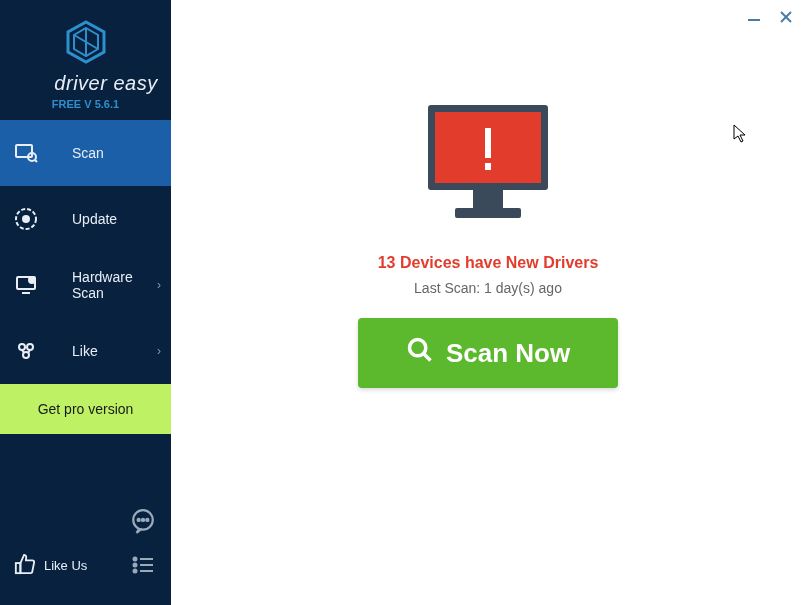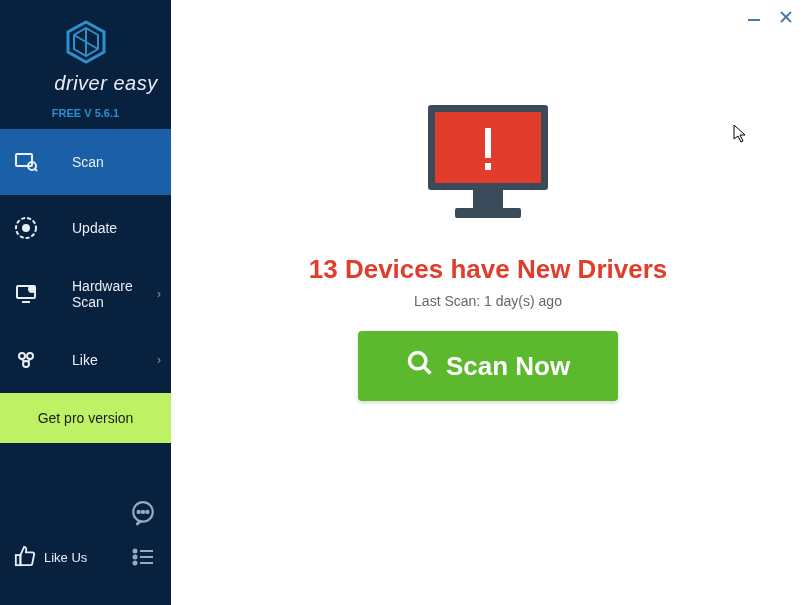--- a/index.html
+++ b/index.html
@@ -31,21 +31,21 @@
     .logo-text {
       font-size: 20px;
       font-style: italic;
       color: #e9eef5;
       letter-spacing: 0.5px;
       margin-left: 41px;
     }
     .version-text {
       font-size: 11px;
       color: #2e8fce;
-      margin-top: 12px;
+      margin-top: 3px;
       font-weight: bold;
     }
     .nav {
       display: flex;
       flex-direction: column;
     }
     .nav-item {
       display: flex;
       align-items: center;
       height: 66px;
@@ -78,21 +78,21 @@
       background: #bef264;
       color: #1a1a1a;
       display: flex;
       align-items: center;
       justify-content: center;
       font-size: 14px;
       cursor: pointer;
     }
     .sidebar-spacer { flex: 1; }
     .sidebar-footer {
-      padding: 10px 14px 34px 14px;
+      padding: 10px 14px 26px 14px;
       display: flex;
       flex-direction: column;
       gap: 16px;
     }
     .footer-row {
       display: flex;
       align-items: center;
       justify-content: space-between;
     }
     .feedback-icon, .menu-icon {
@@ -138,21 +138,21 @@
       padding-top: 100px;
       display: flex;
       flex-direction: column;
       align-items: center;
     }
     .monitor {
       width: 150px;
       margin-bottom: 20px;
     }
     .headline {
-      font-size: 26px;
+      font-size: 16px;
       font-weight: bold;
       color: #e23c2d;
       margin-bottom: 8px;
     }
     .subline {
       font-size: 14px;
       color: #666;
       margin-bottom: 22px;
     }
     .scan-button {

